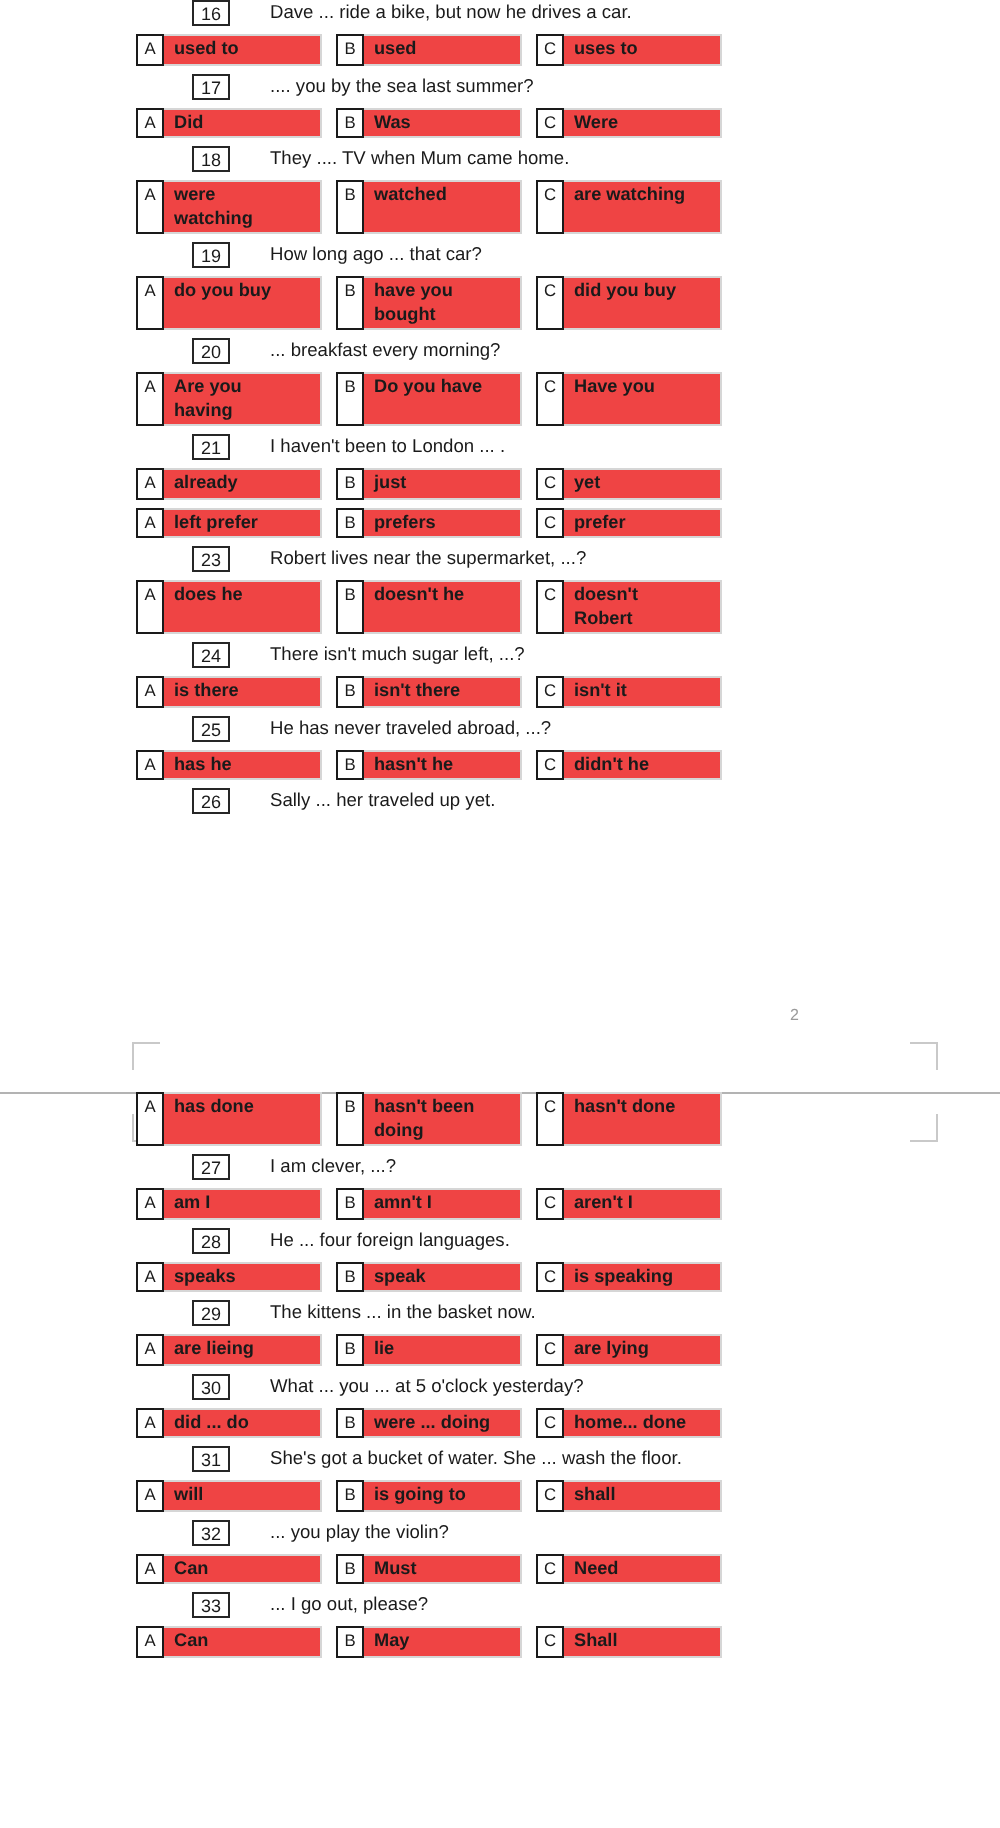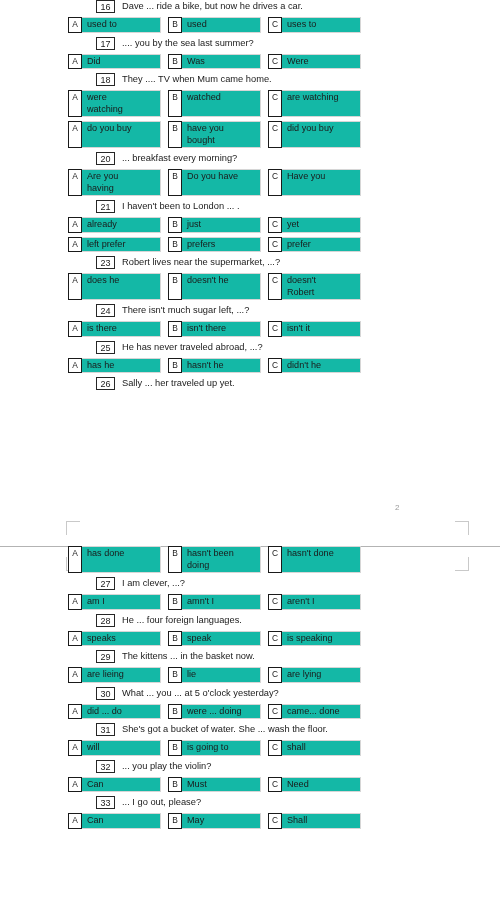--- a/index.html
+++ b/index.html
@@ -95,21 +95,21 @@
     height: 13px;
     line-height: 12px;
     border: 1px solid #262626;
     text-align: center;
     font-size: 9px;
     box-sizing: border-box;
     background: #fff;
     padding: 0 1px;
   }
   .q-text {
-    margin-left: 7px;
+    margin-left: 20px;
     font-size: 9.3px;
     line-height: 13px;
     white-space: nowrap;
   }
 
   
   .opts {
     display: flex;
     align-items: stretch;
   }
@@ -135,22 +135,23 @@
     background: #fff;
   }
   .opt-body {
     flex: 1 1 auto;
     border: 1px solid #d6d6d6;
     border-left: none;
     box-sizing: border-box;
     font-size: 9.1px;
     line-height: 11.5px;
     padding: 1px 2px 1px 5px;
-    background: #14b8a6;
+    background: #ef4444;
     white-space: pre-line;
+    font-weight: bold;
   }
   .opt.tall { min-height: 26px; }
 </style>
 </head>
 <body>
 
 <div class="page page-top">
 
   <div class="col" id="top-col">
       <div class="q">
@@ -208,20 +209,24 @@
             <div class="opt-letter">B</div>
             <div class="opt-body">watched</div>
           </div>
           <div class="opt tall">
             <div class="opt-letter">C</div>
             <div class="opt-body">are watching</div>
           </div>
         </div>
       </div>
       <div class="q">
+        <div class="q-head">
+          <div class="q-num">19</div>
+          <div class="q-text">How long ago ... that car?</div>
+        </div>
         <div class="opts">
           <div class="opt tall">
             <div class="opt-letter">A</div>
             <div class="opt-body">do you buy</div>
           </div>
           <div class="opt tall">
             <div class="opt-letter">B</div>
             <div class="opt-body">have you
 bought</div>
           </div>
@@ -456,21 +461,21 @@
           <div class="opt">
             <div class="opt-letter">A</div>
             <div class="opt-body">did ... do</div>
           </div>
           <div class="opt">
             <div class="opt-letter">B</div>
             <div class="opt-body">were ... doing</div>
           </div>
           <div class="opt">
             <div class="opt-letter">C</div>
-            <div class="opt-body">came... done</div>
+            <div class="opt-body">home... done</div>
           </div>
         </div>
       </div>
       <div class="q">
         <div class="q-head">
           <div class="q-num">31</div>
           <div class="q-text">She's got a bucket of water. She ... wash the floor.</div>
         </div>
         <div class="opts">
           <div class="opt">

